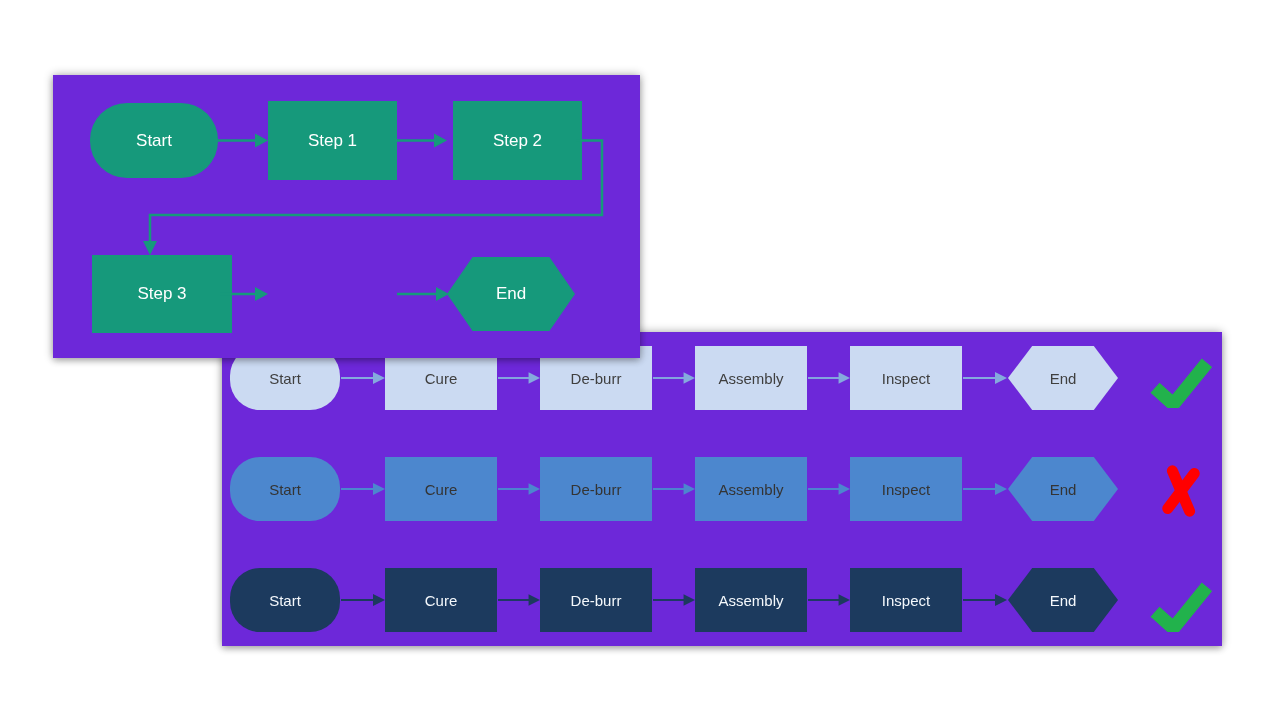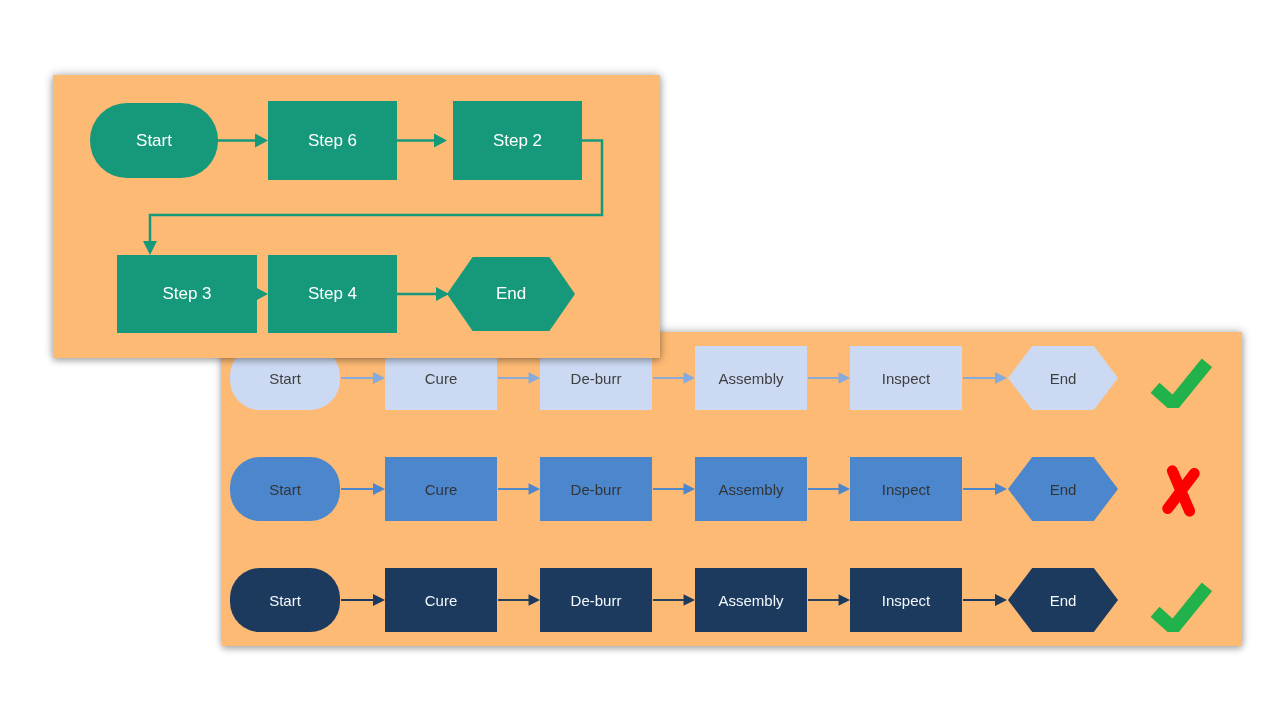--- a/index.html
+++ b/index.html
@@ -2,23 +2,22 @@
 <html><head>
 <meta charset="utf-8">
 <style>
   html,body{margin:0;padding:0;background:#ffffff;}
   .canvas{
     position:relative;width:1280px;height:720px;overflow:hidden;
     background:#ffffff;
     font-family:"Liberation Sans","DejaVu Sans",sans-serif;
   }
   .card{
-    position:absolute;background:#fdba74;
+    position:absolute;background:#6d28d9;
     box-shadow:0 0 9px rgba(0,0,0,0.33),0 3px 6px rgba(0,0,0,0.18);
-    padding-left:20px;
   }
   .card-basic{left:53px;top:75px;width:587px;height:283px;z-index:2;}
   .card-comparison{left:222px;top:332px;width:1000px;height:314px;z-index:1;}
 
   
   .shape{
     position:absolute;display:flex;align-items:center;justify-content:center;
     text-align:center;box-sizing:border-box;
   }
   .hexagon{clip-path:polygon(0% 50%,20% 0%,80% 0%,100% 50%,80% 100%,20% 100%);}
@@ -180,30 +179,27 @@
         <path d="M5 31 L24 48 L59 5" fill="none" stroke="#22B24C" stroke-width="14"></path>
       </svg>
     </div>
   </section>
 
   <section class="card card-basic">
     <div class="shape g-shape g-stadium" style="left:37px;top:28px;width:128px;height:75px;">
       <span>Start</span>
     </div>
     <div class="shape g-shape" style="left:215px;top:26px;width:129px;height:79px;">
-      <span>Step 6</span>
+      <span>Step 1</span>
     </div>
     <div class="shape g-shape" style="left:400px;top:26px;width:129px;height:79px;">
       <span>Step 2</span>
     </div>
-    <div class="shape g-shape" style="left:39px;top:180px;width:140px;height:78px;margin-left:25px;">
+    <div class="shape g-shape" style="left:39px;top:180px;width:140px;height:78px;">
       <span>Step 3</span>
-    </div>
-    <div class="shape g-shape" style="left:215px;top:180px;width:129px;height:78px;">
-      <span>Step 4</span>
     </div>
     <div class="shape g-shape hexagon" style="left:394px;top:182px;width:128px;height:74px;">
       <span>End</span>
     </div>
 
     <svg class="p1-overlay" width="587" height="283" viewBox="0 0 587 283">
       <g stroke="#16997B" stroke-width="2.5" fill="#16997B">
         <line x1="165" y1="65.5" x2="203" y2="65.5"></line>
         <polygon points="202,58.5 215,65.5 202,72.5" stroke="none"></polygon>
         <line x1="344" y1="65.5" x2="382" y2="65.5"></line>

